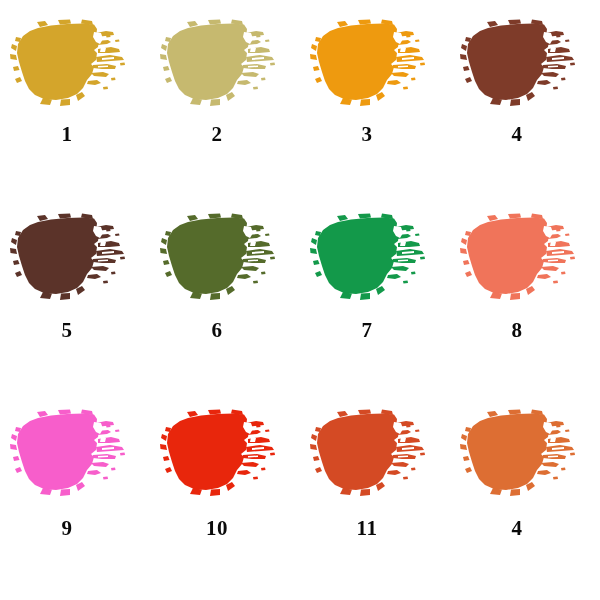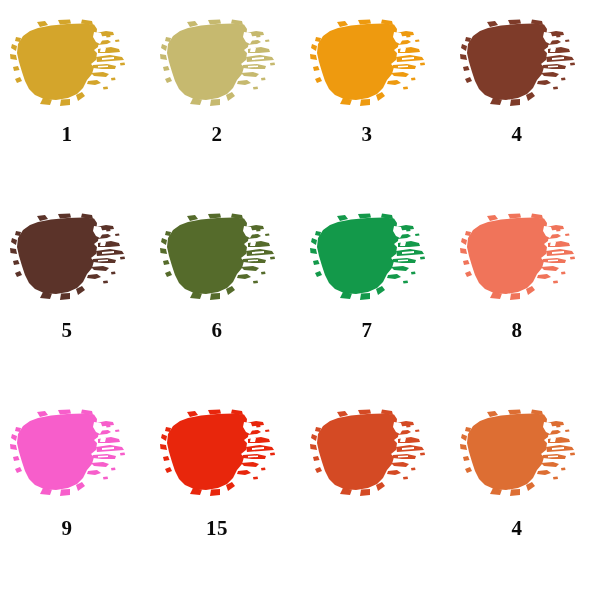--- a/index.html
+++ b/index.html
@@ -585,21 +585,21 @@
         <g class="stroke-notches" fill="#ffffff">
 
           <path d="M172,28 L186,30 L190,42 L184,52 L176,48 L170,38 Z"></path>
           <path d="M186,58 L196,60 L194,68 L184,68 Z"></path>
 
           <path d="M188,80 L212,78 L212,82 L188,84 Z"></path>
           <path d="M180,96 L200,95 L200,98 L180,99 Z"></path>
         </g>
       </svg>
     </div>
-    <div class="swatch-label">15</div>
+    <div class="swatch-label">10</div>
   </div>
 
   <div class="swatch-cell row-3">
     <div class="stroke-wrap" style="color: rgb(212, 74, 36);">
       <svg viewBox="0 0 236 184" xmlns="http://www.w3.org/2000/svg" aria-hidden="true">
         <g class="stroke-paint">
 
           <path d="M30,36 L44,26 L60,20 L86,15 L118,12 L150,11 L172,13 L178,22
                    L176,40 L182,44 L180,58 L172,64 L178,70 L176,84 L166,92
                    L172,98 L168,112 L158,124 L150,140 L138,152 L120,160
@@ -638,20 +638,21 @@
         <g class="stroke-notches" fill="#ffffff">
 
           <path d="M172,28 L186,30 L190,42 L184,52 L176,48 L170,38 Z"></path>
           <path d="M186,58 L196,60 L194,68 L184,68 Z"></path>
 
           <path d="M188,80 L212,78 L212,82 L188,84 Z"></path>
           <path d="M180,96 L200,95 L200,98 L180,99 Z"></path>
         </g>
       </svg>
     </div>
+    <div class="swatch-label">11</div>
   </div>
 
   <div class="swatch-cell row-3">
     <div class="stroke-wrap" style="color: rgb(221, 110, 51);">
       <svg viewBox="0 0 236 184" xmlns="http://www.w3.org/2000/svg" aria-hidden="true">
         <g class="stroke-paint">
 
           <path d="M30,36 L44,26 L60,20 L86,15 L118,12 L150,11 L172,13 L178,22
                    L176,40 L182,44 L180,58 L172,64 L178,70 L176,84 L166,92
                    L172,98 L168,112 L158,124 L150,140 L138,152 L120,160

